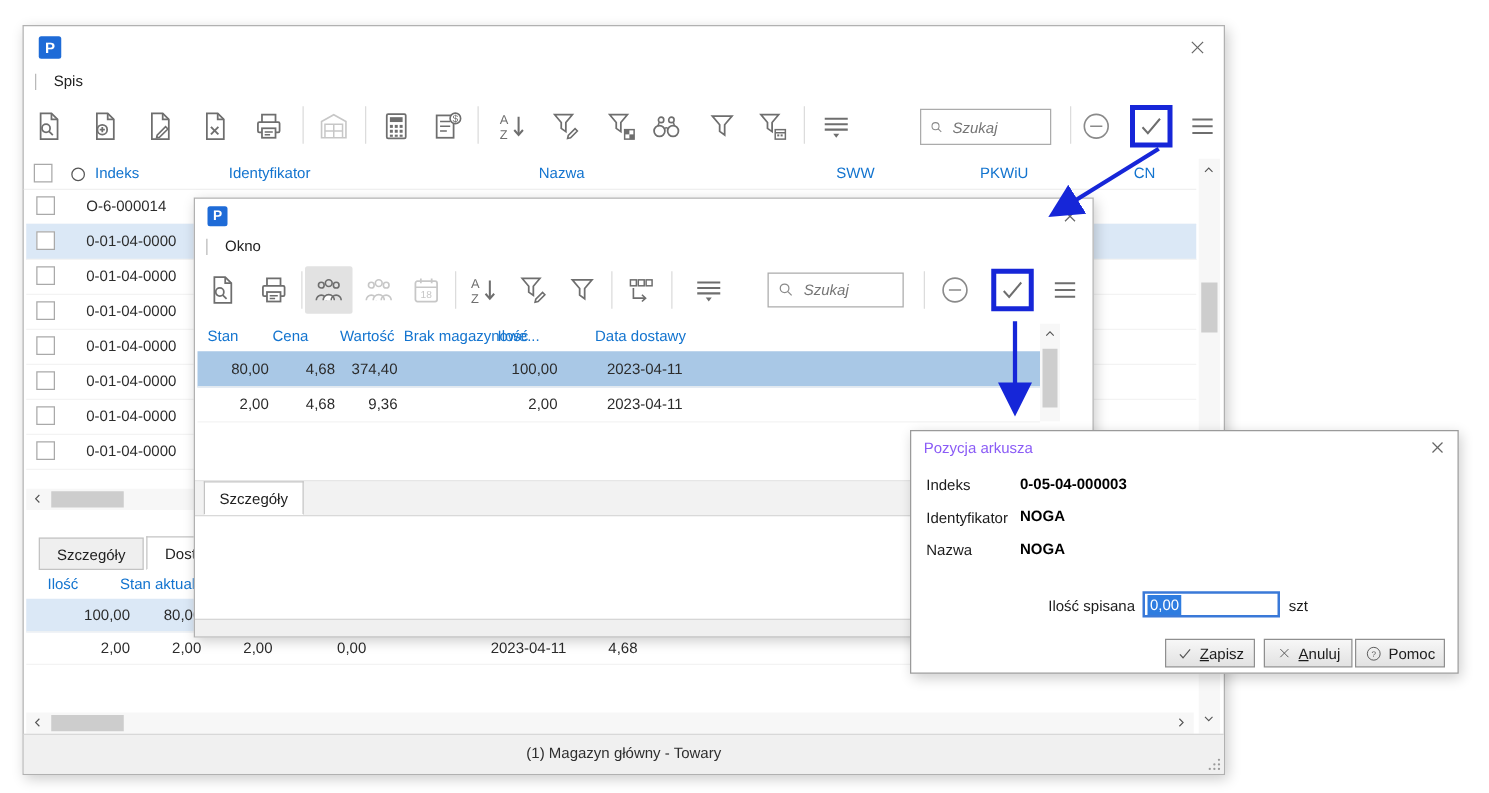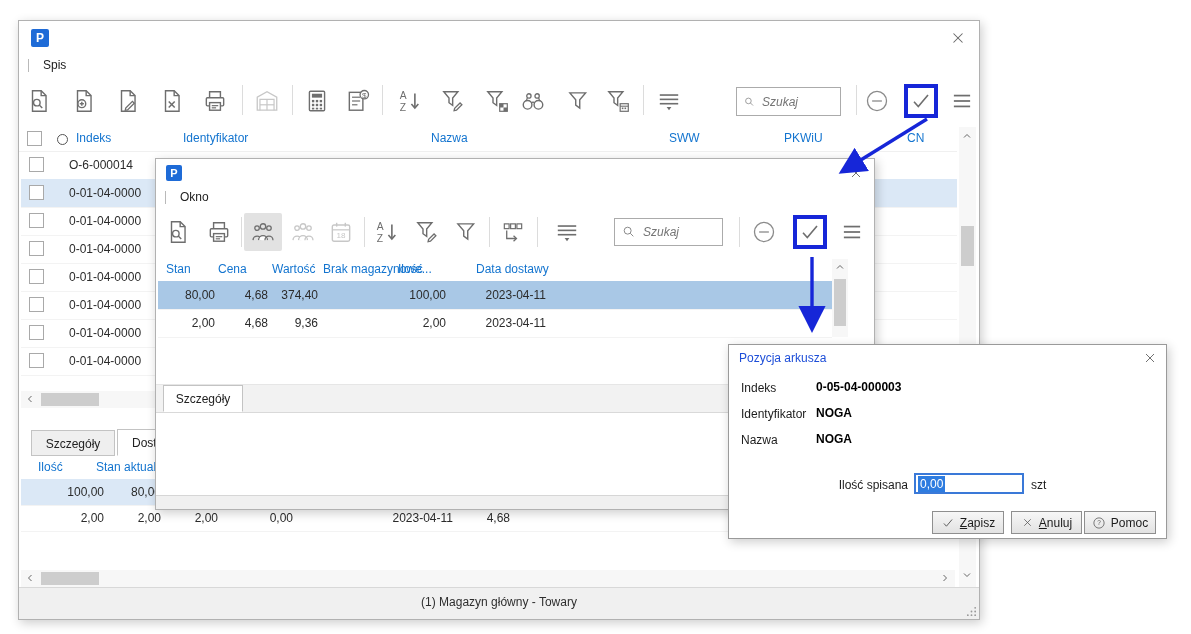--- a/index.html
+++ b/index.html
@@ -610,21 +610,21 @@
   </div>
 
   <div class="abs" style="left:0;top:225px;width:718px;height:27px;background:#f2f2f2;border-bottom:1px solid #d9d9d9;border-top:1px solid #e6e6e6;">
     <span class="tab on" style="left:7px;top:0;width:80px;height:27px;line-height:27px;">Szczegóły</span>
   </div>
 
   <div class="abs" style="left:0;right:0;bottom:0;height:13px;background:#f0f0f0;border-top:1px solid #d6d6d6;"></div>
 </div>
 
 <div class="win" id="position-dialog" style="left:728px;top:344px;width:437px;height:193px;z-index:20;border-color:#9a9a9a;">
-  <span class="ttxt" style="left:10px;top:6px;color:#1d4ed8;">Pozycja arkusza</span>
+  <span class="ttxt" style="left:10px;top:6px;color:#8b5cf6;">Pozycja arkusza</span>
   <span class="xbtn" style="right:8px;top:5px;width:16px;height:16px;">
     <svg style="width:16px;height:16px;display:block;">
         <use href="#i-x"></use>
       </svg>
   </span>
 
   <span class="dlg2lbl" style="left:12px;top:36px;">Indeks</span>
   <span class="dlg2val" style="left:87px;top:35px;">0-05-04-000003</span>
 
   <span class="dlg2lbl" style="left:12px;top:62px;">Identyfikator</span>

